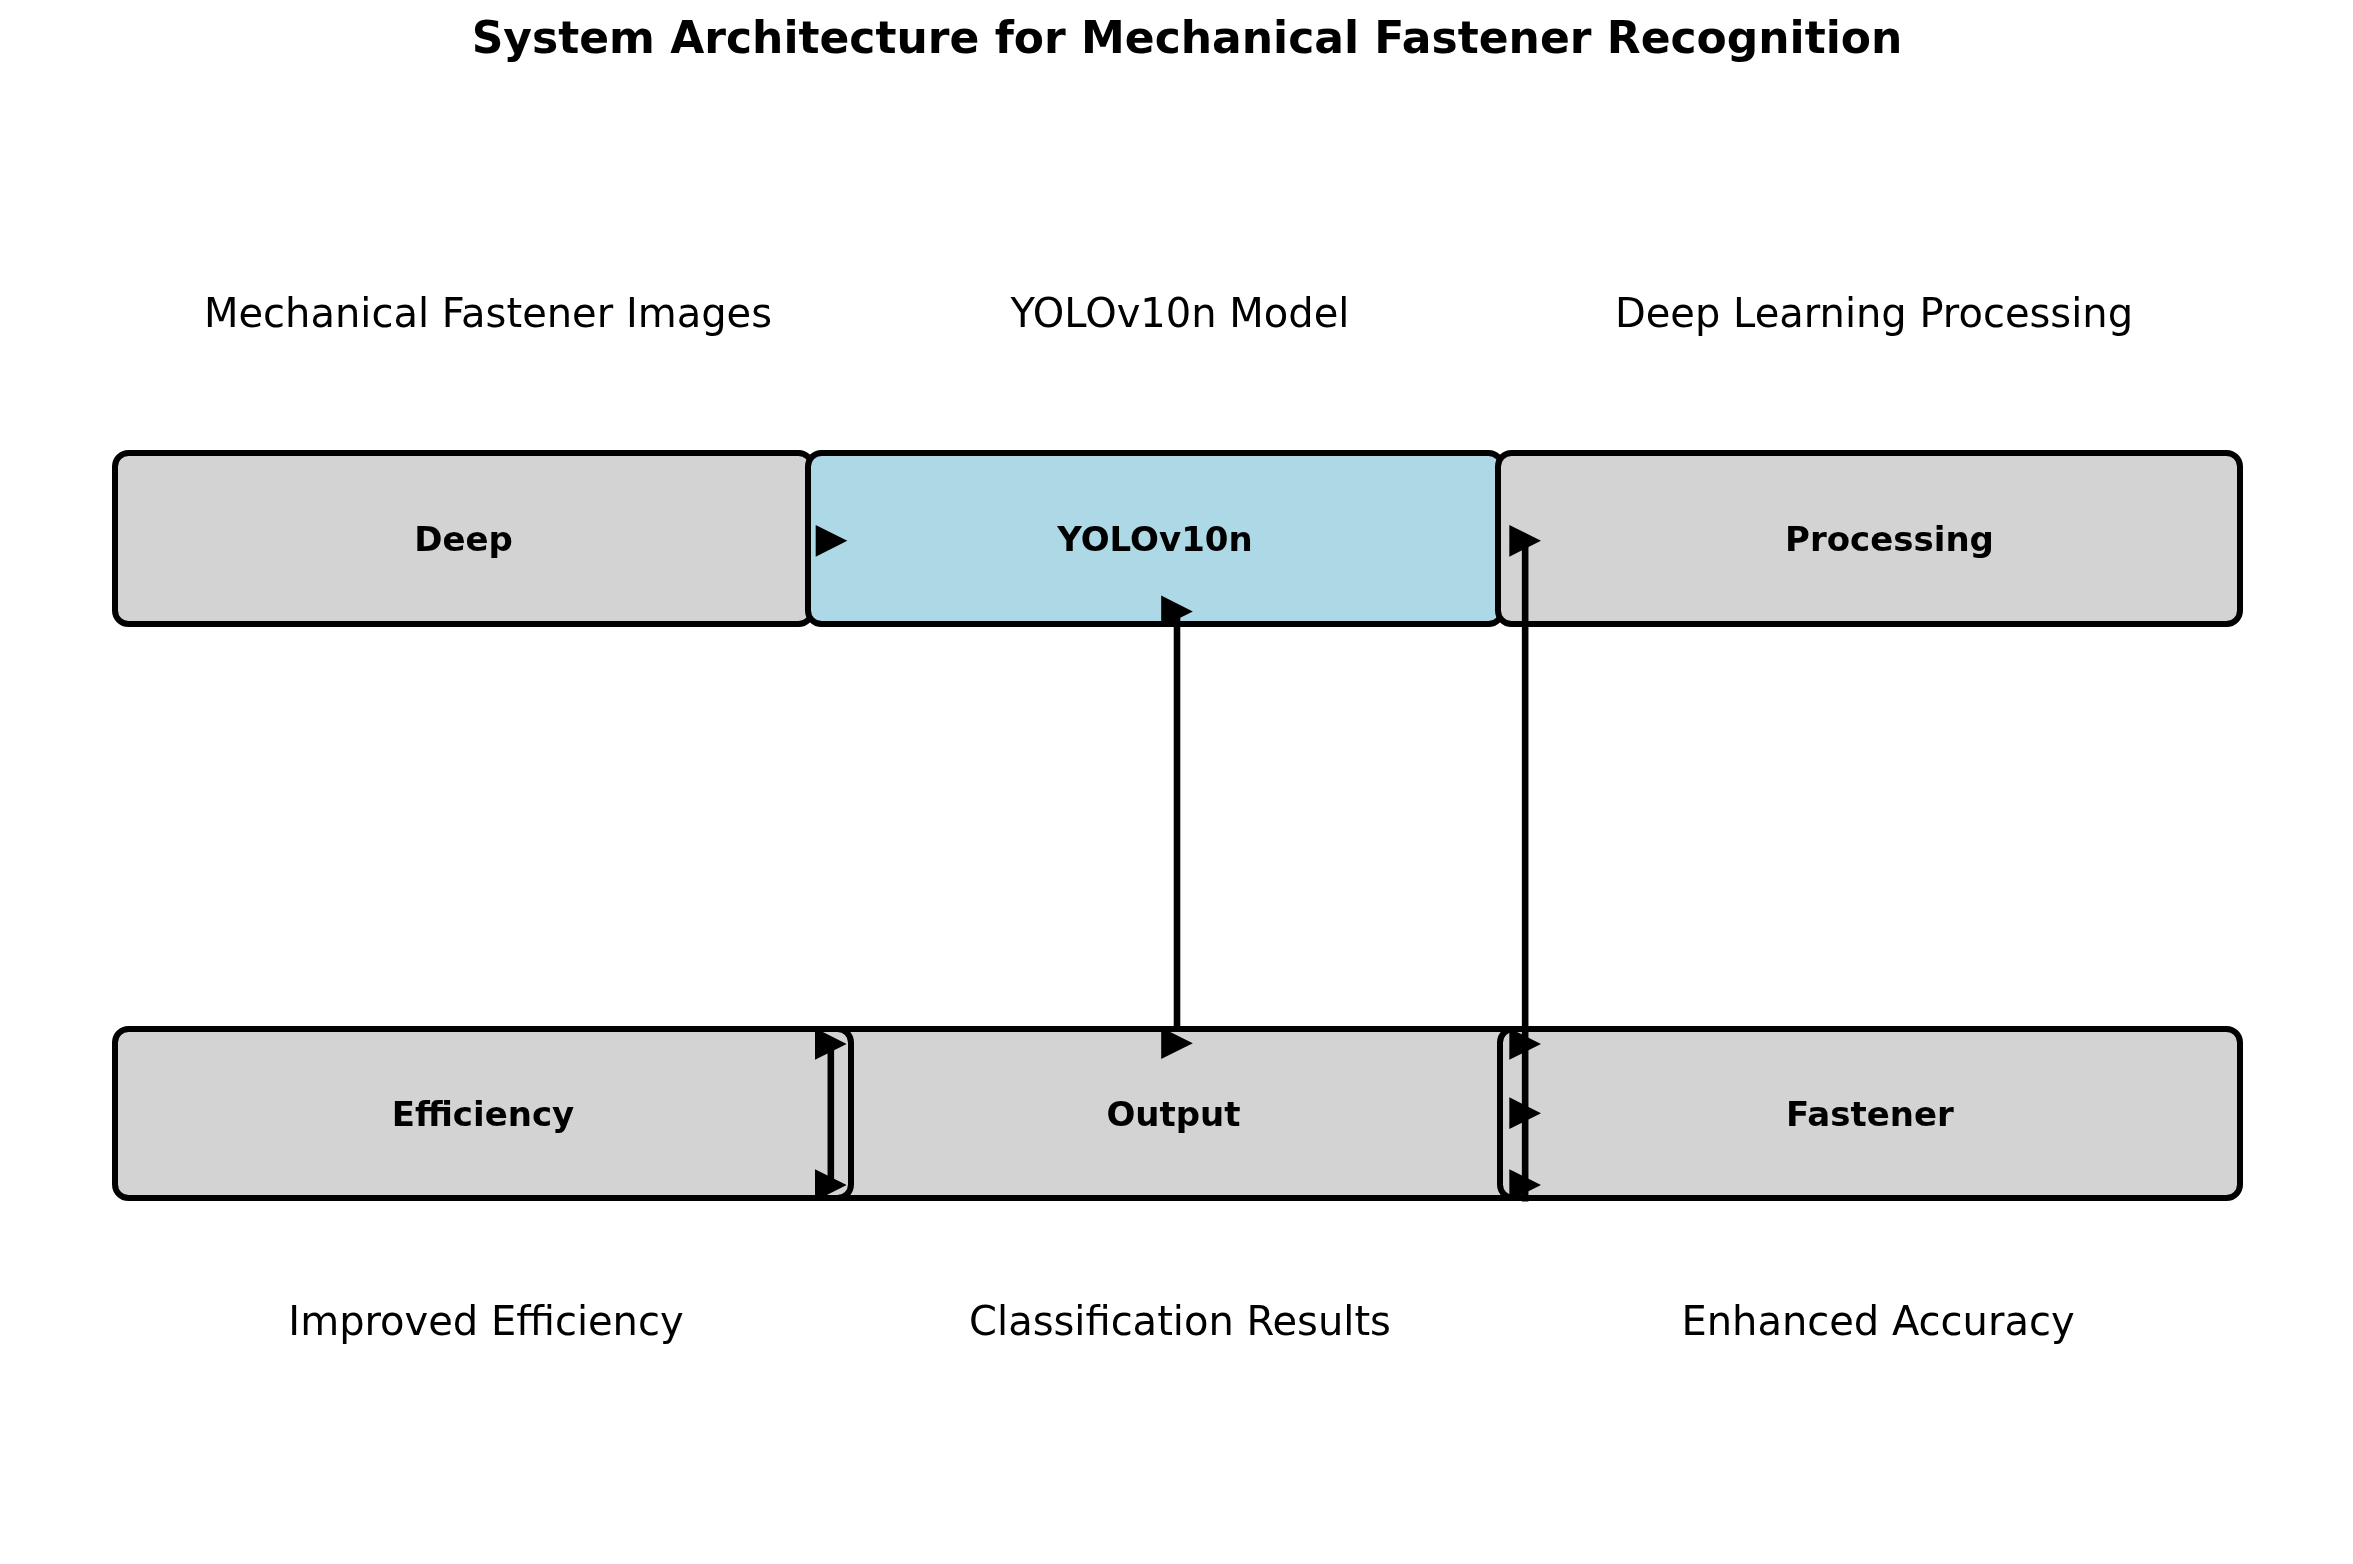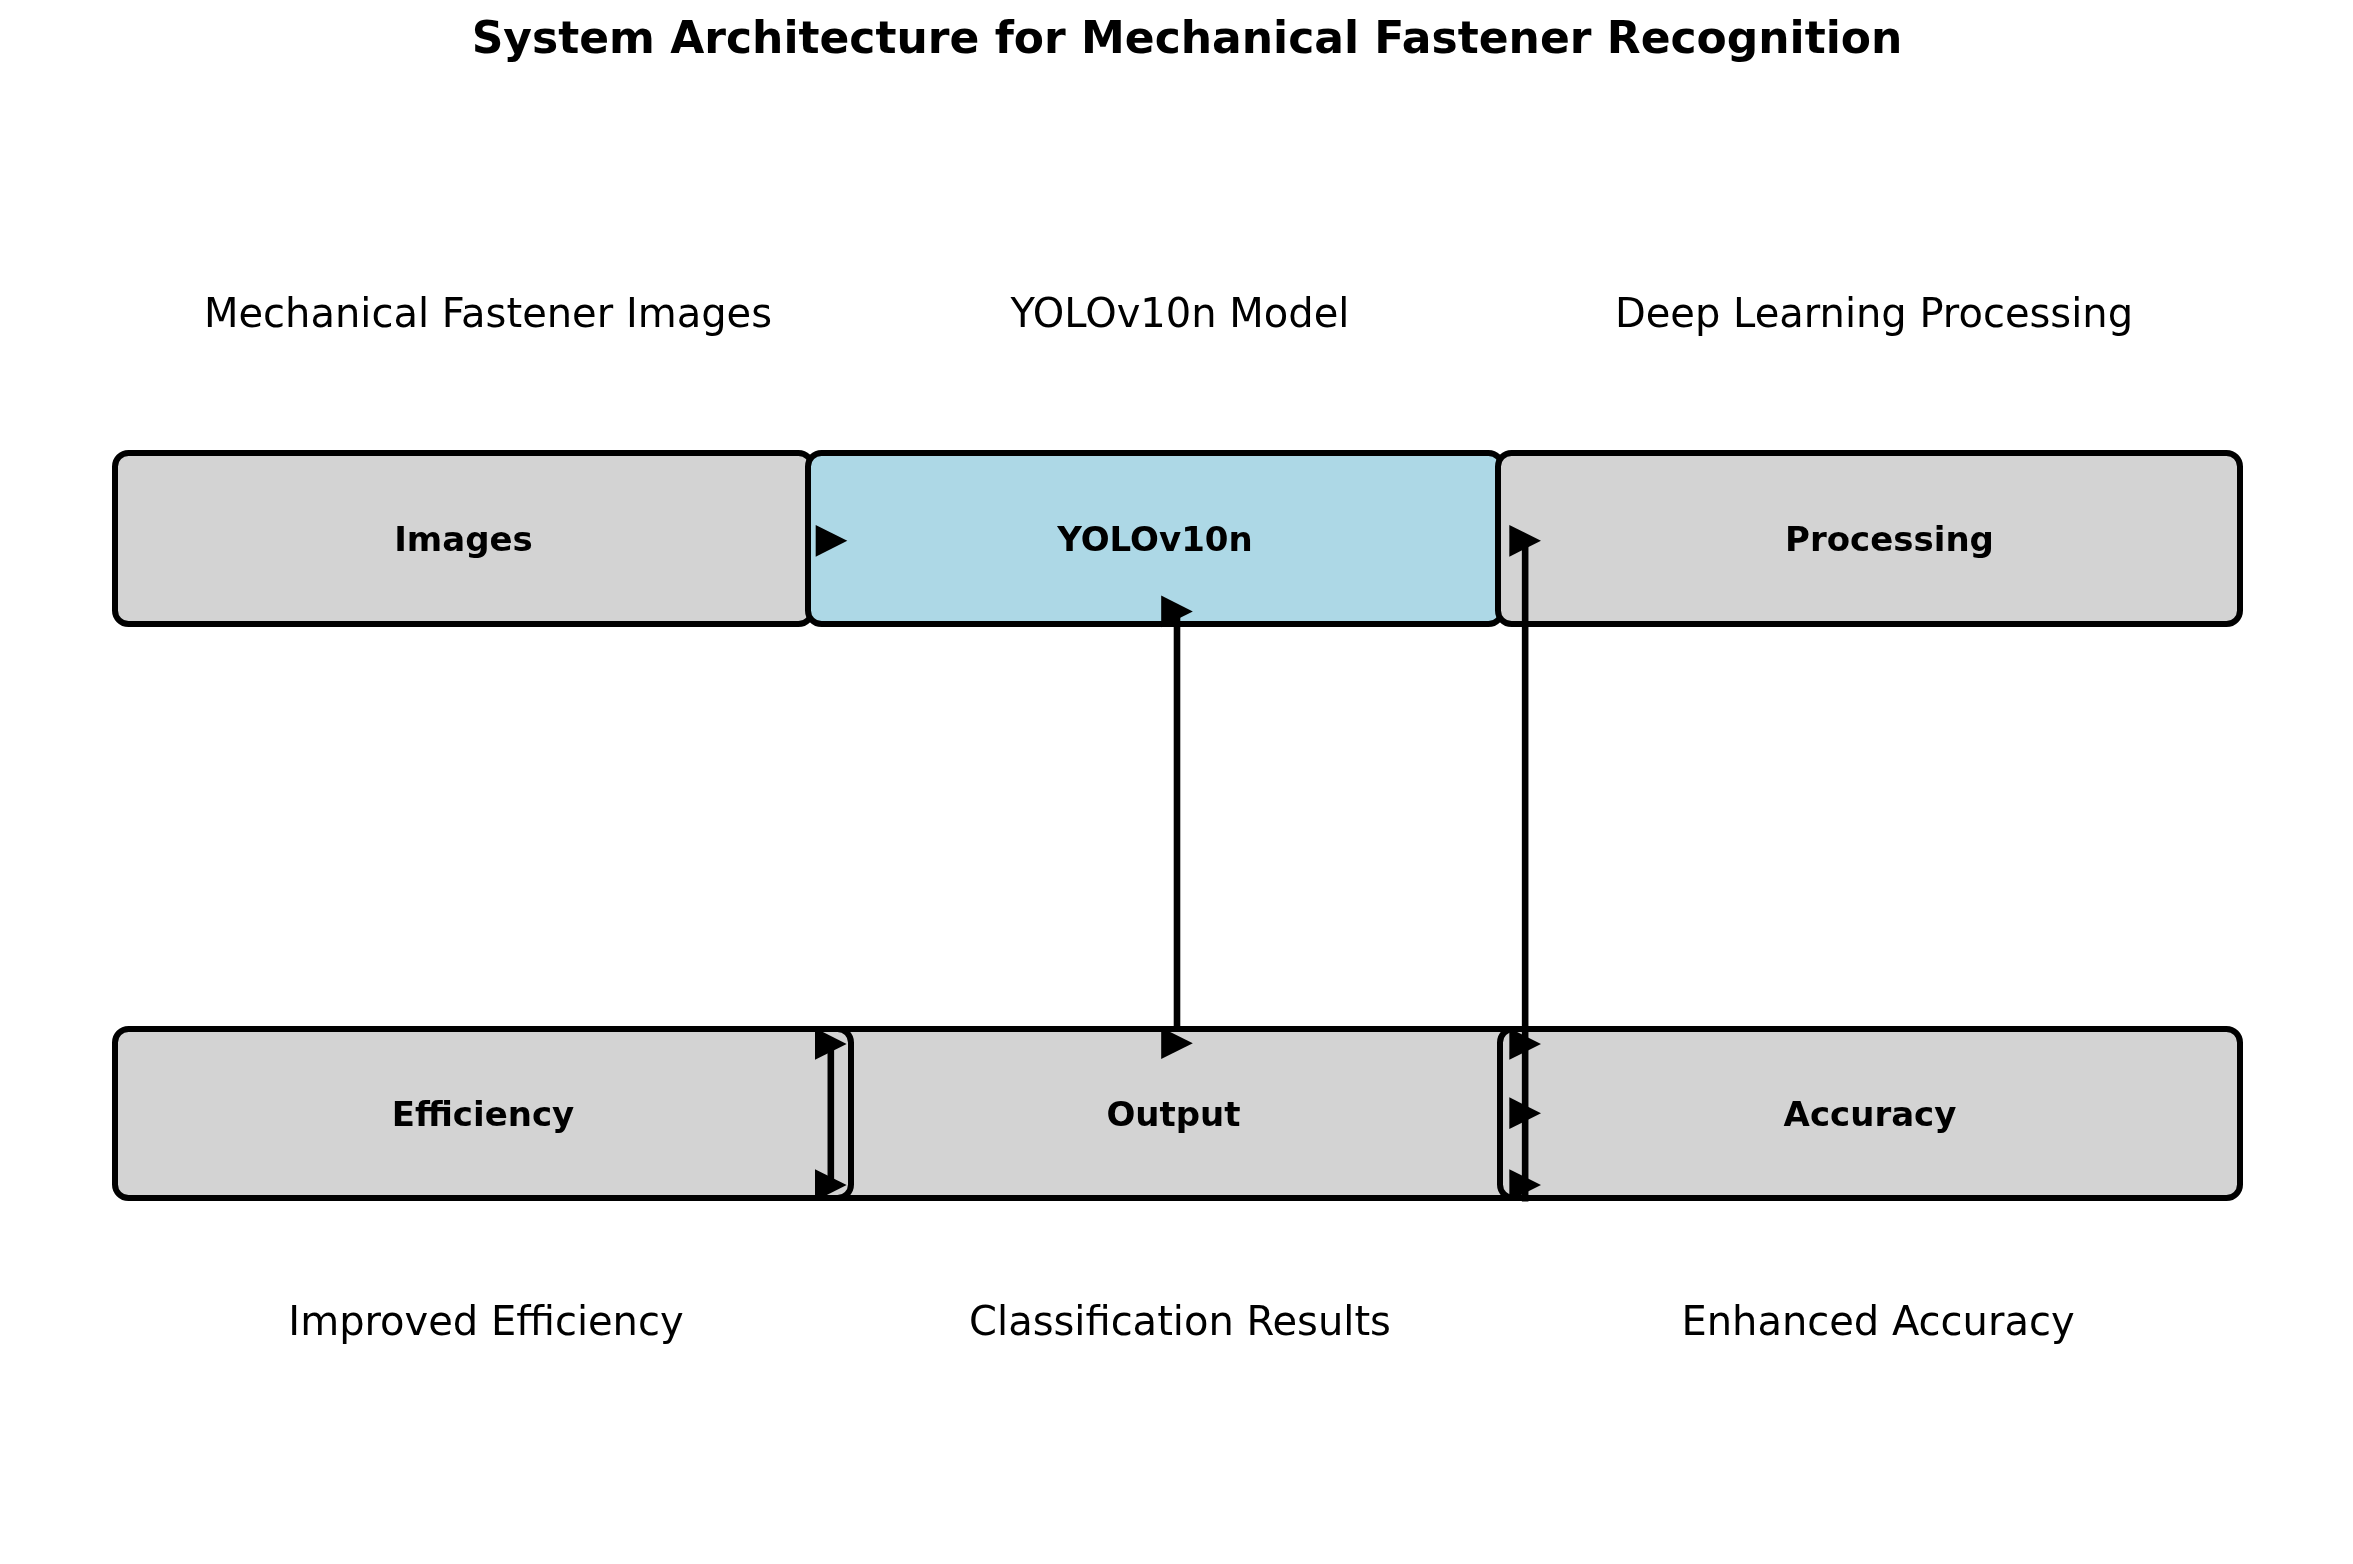--- a/index.html
+++ b/index.html
@@ -85,37 +85,37 @@
 
 <div class="canvas">
 
   <div class="title">System Architecture for Mechanical Fastener Recognition</div>
 
   <div class="annotation ann-input">Mechanical Fastener Images</div>
   <div class="annotation ann-yolo">YOLOv10n Model</div>
   <div class="annotation ann-processing">Deep Learning Processing</div>
 
   <div class="node input">
-    <span class="node-label">Images</span>
+    <span class="node-label">Deep</span>
   </div>
   <div class="node yolo highlight">
     <span class="node-label">YOLOv10n</span>
   </div>
   <div class="node processing">
     <span class="node-label">Processing</span>
   </div>
 
   <div class="node output">
     <span class="node-label">Output</span>
   </div>
   <div class="node efficiency">
     <span class="node-label">Efficiency</span>
   </div>
   <div class="node accuracy">
-    <span class="node-label">Accuracy</span>
+    <span class="node-label">Fastener</span>
   </div>
 
   <div class="annotation ann-efficiency">Improved Efficiency</div>
   <div class="annotation ann-output">Classification Results</div>
   <div class="annotation ann-accuracy">Enhanced Accuracy</div>
 
   <svg class="arrows" viewBox="0 0 3570 2373" xmlns="http://www.w3.org/2000/svg">
 
     <polygon points="1237,796 1237,844 1285,820"></polygon>
 

